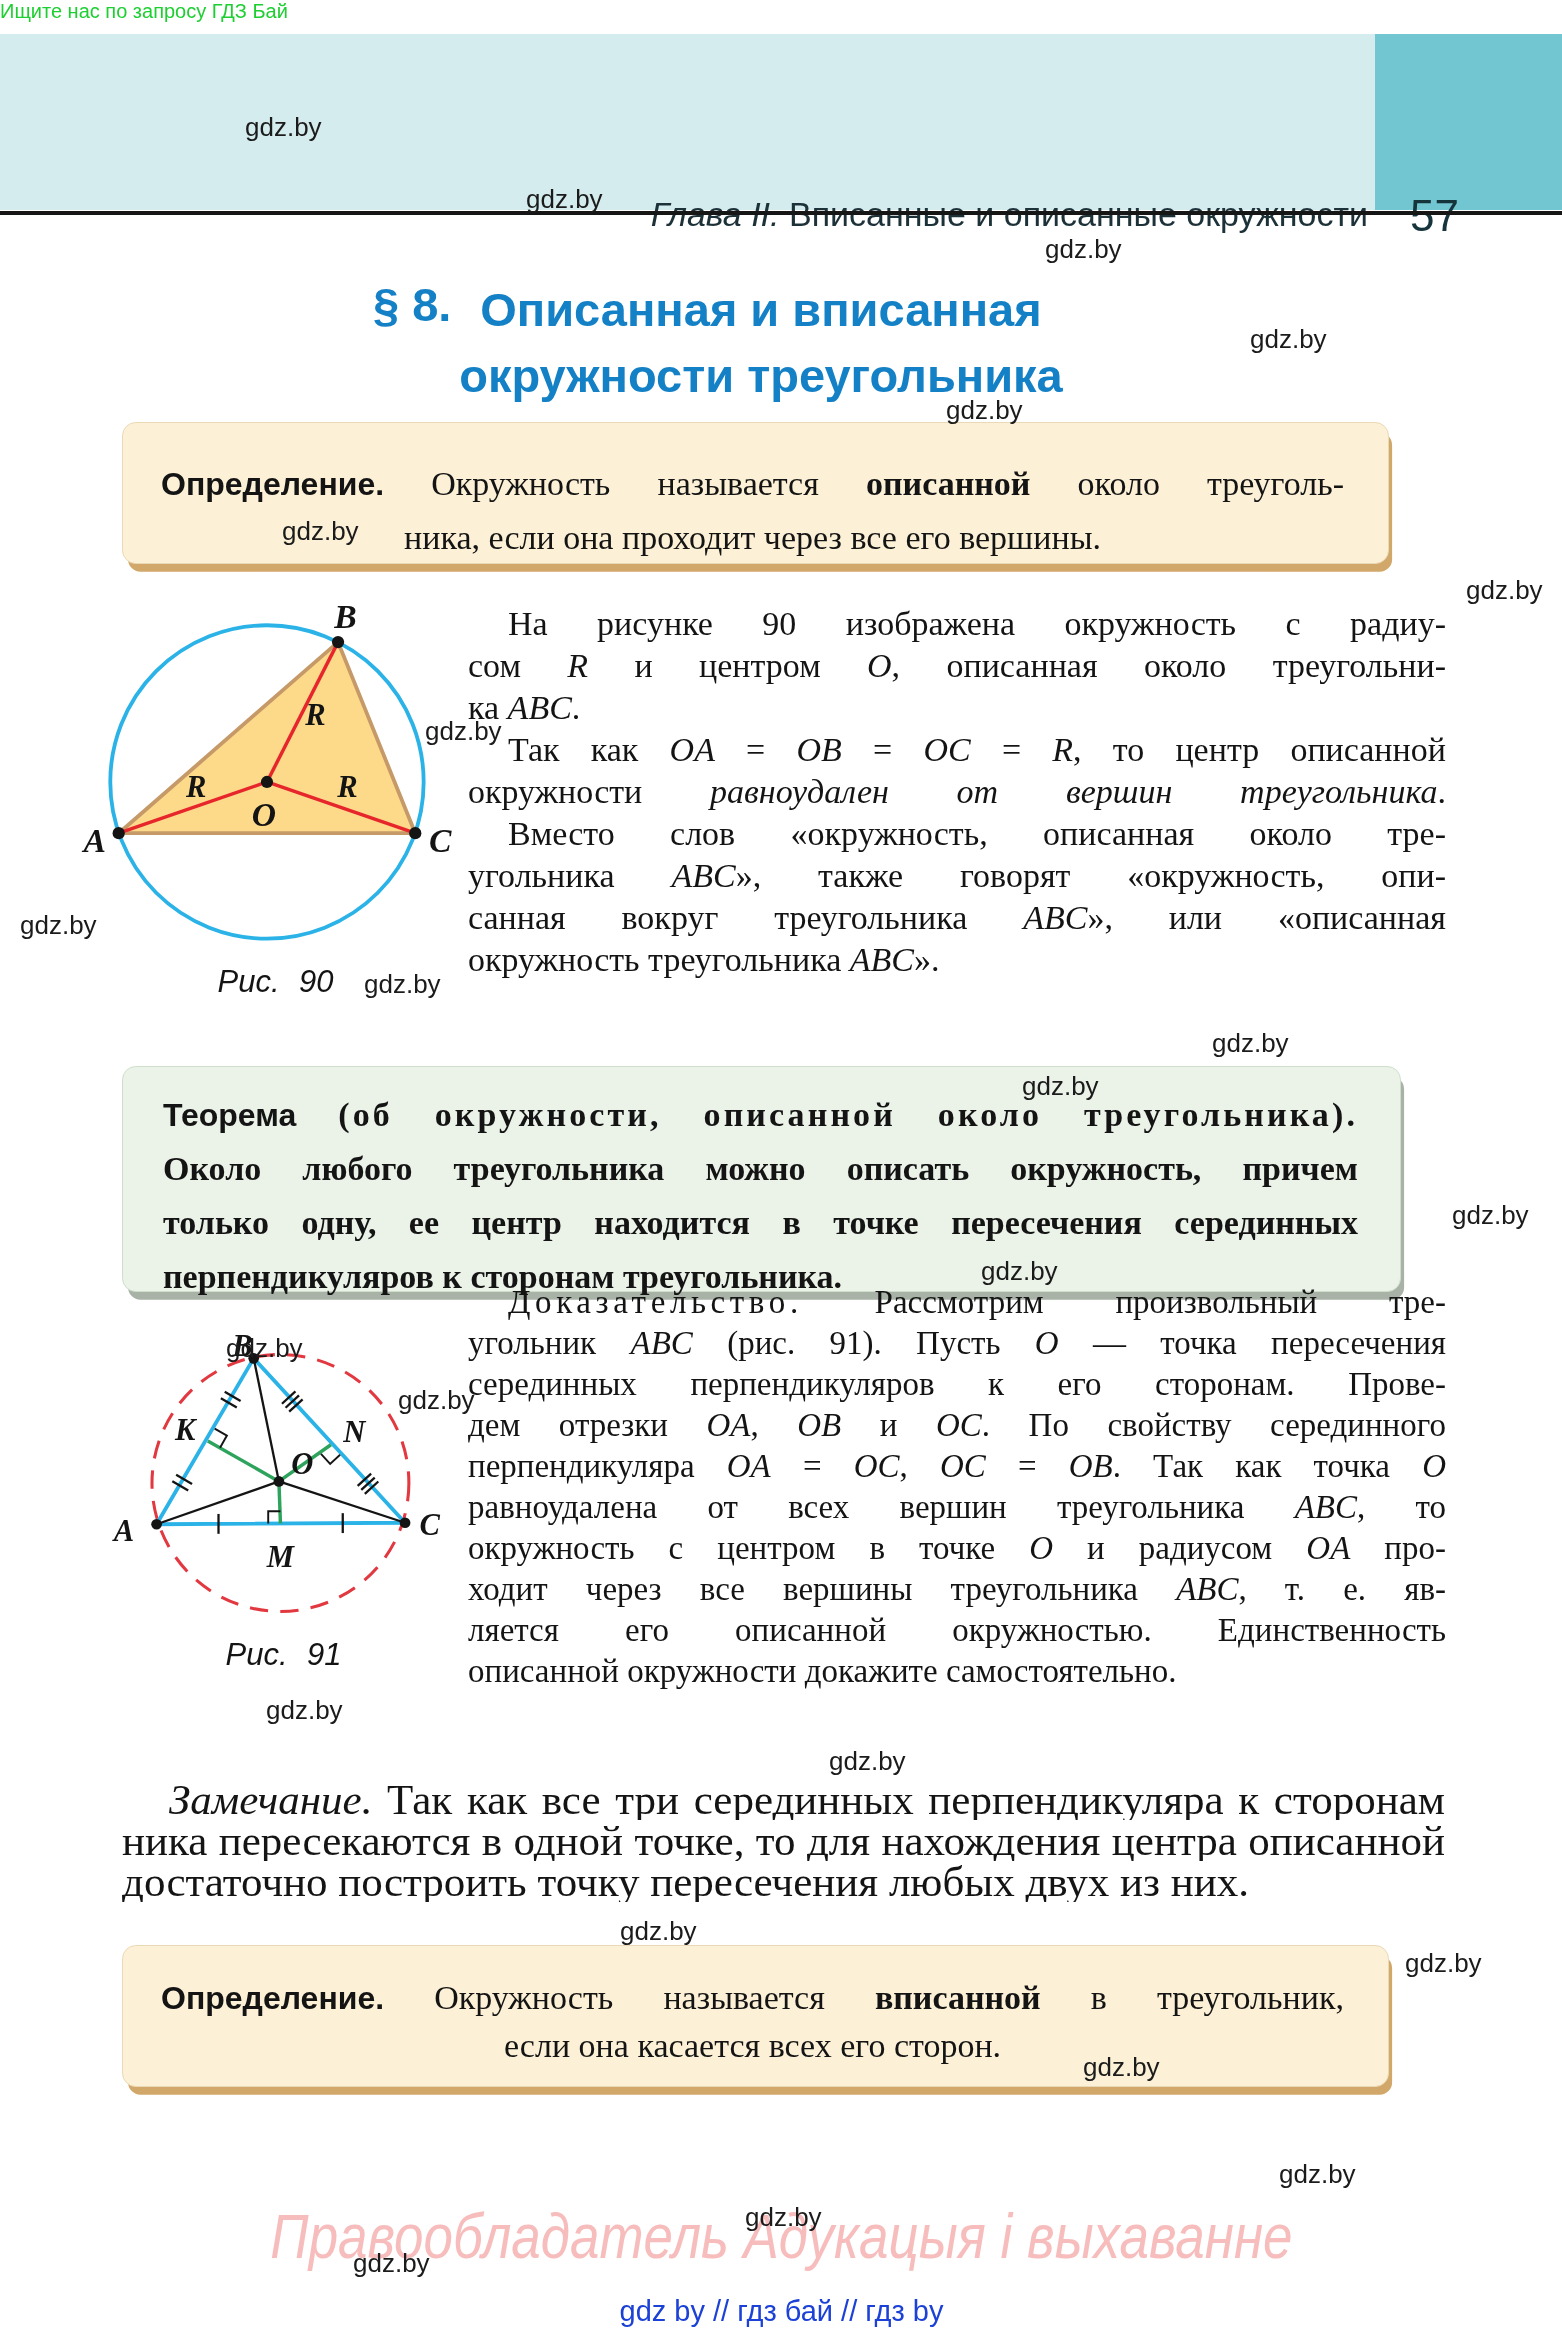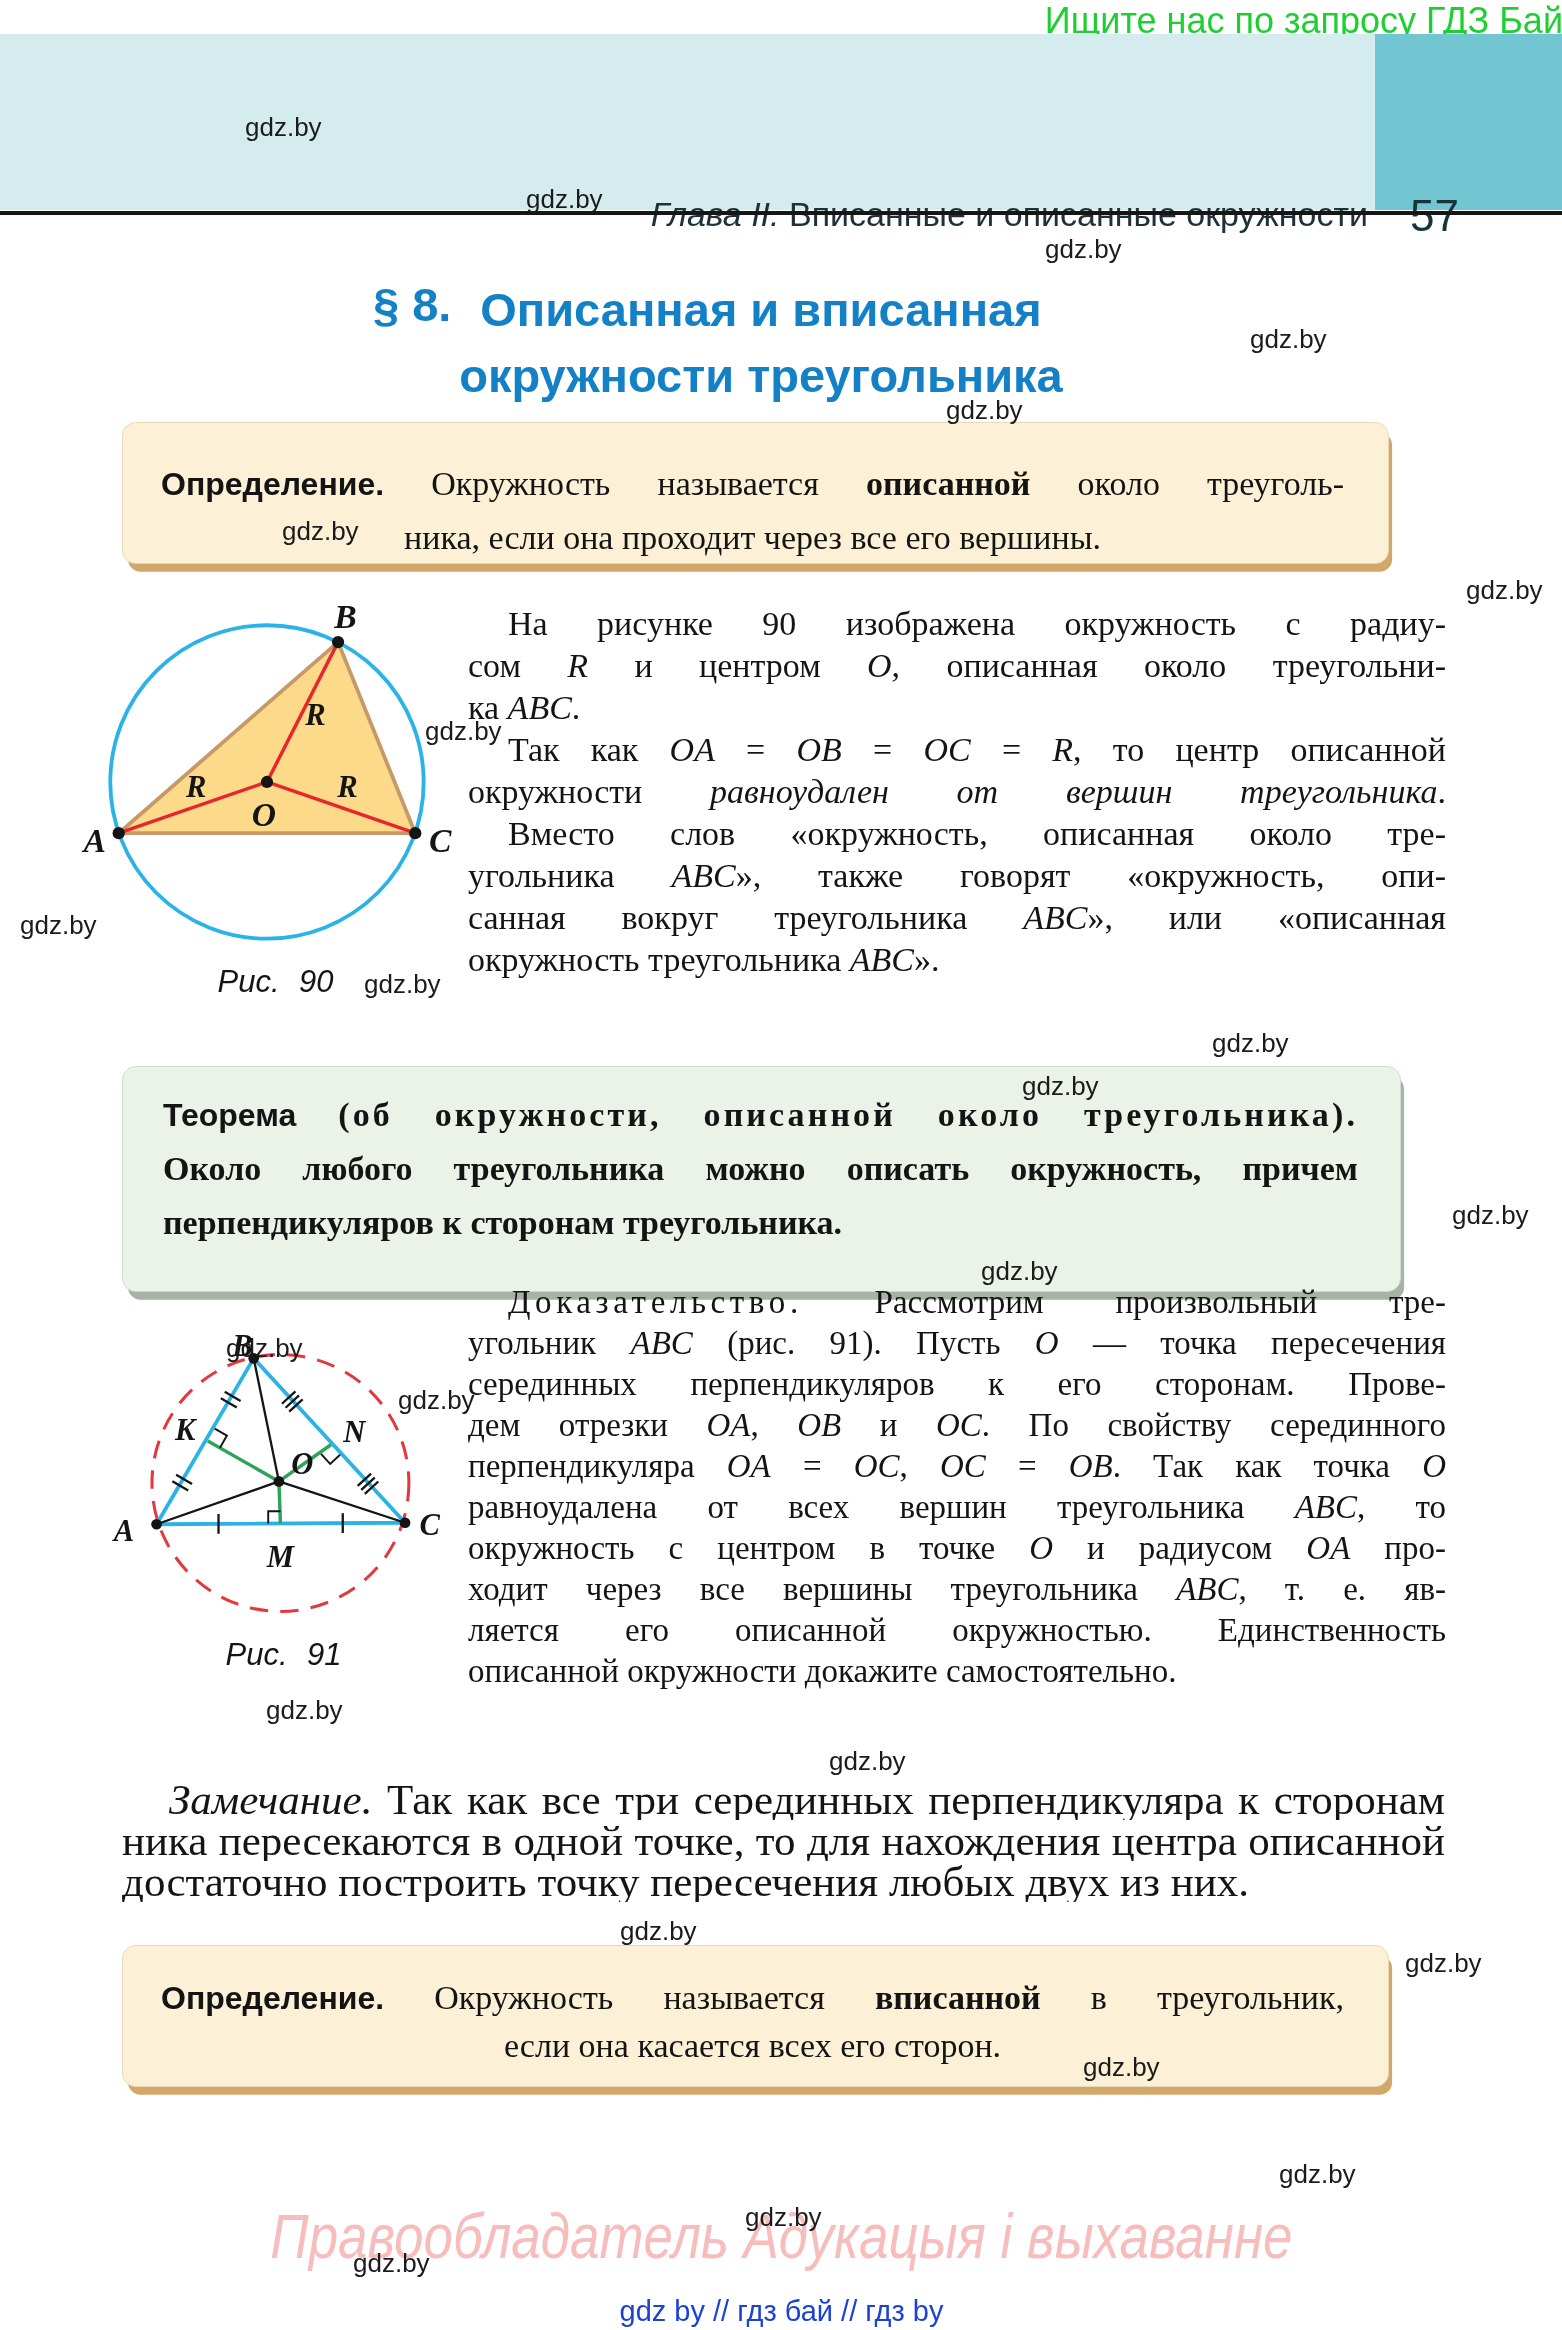--- a/index.html
+++ b/index.html
@@ -1,21 +1,21 @@
 <!DOCTYPE html>
 <html style="--header_bg: #d5ecef; --pagenum_bg: #72c6d1; --rule: #161616; --title_blue: #1480c6; --banner_green: #1ecf32; --header_ink: #1d3138; --box_bg: #fcf0d6; --box_border: #ead9b5; --box_shadow: #d2a76a; --theorem_bg: #ebf3e9; --theorem_border: #cfdecb; --theorem_shadow: #a8b2a6; --circle_cyan: #2bb3e8; --triangle_fill: #fdd98a; --triangle_stroke: #c69a68; --radius_red: #e7262c; --dashed_red: #e23840; --green: #2da35c; --copyright_pink: #f7bdbd; --link_blue: #1c41d6;font-size:12.2px"><head>
 <meta charset="utf-8">
 <style>
   html,body{margin:0;padding:0;background:#ffffff;}
   #page{position:relative;width:1563px;height:2330px;background:#ffffff;overflow:hidden;
         font-family:"Liberation Serif",serif;color:#141414;}
 
   
-  .banner{position:absolute;left:0;top:0;width:100%;text-align:right;
-          font-family:"Liberation Sans",sans-serif;font-size:36px;color:var(--banner_green);}
+  .banner{position:absolute;left:0;top:0;width:100%;text-align:left;
+          font-family:"Liberation Sans",sans-serif;font-size:20px;color:var(--banner_green);}
 
   
   .header-band{position:absolute;left:0;top:34px;width:100%;height:176px;background:var(--header_bg);}
   .pagenum-box{position:absolute;right:0;top:0;width:188px;height:176px;background:var(--pagenum_bg);}
   .pagenum{position:absolute;left:35px;top:157px;font-family:"Liberation Sans",sans-serif;
            font-size:44px;color:#16343c;}
   .chapter{position:absolute;right:195px;top:161px;font-family:"Liberation Sans",sans-serif;
            font-size:34px;color:var(--header_ink);white-space:nowrap;}
   .chapter .it{font-style:italic;}
   .header-rule{position:absolute;left:0;top:211px;width:100%;height:3.8px;background:var(--rule);}
@@ -153,20 +153,21 @@
       <div class="ln"><span>окружности </span><span class="s-i">равноудален от вершин треугольника</span><span>.</span></div>
       <div class="ln ind"><span>Вместо слов «окружность, описанная около тре-</span></div>
       <div class="ln"><span>угольника </span><span class="s-i">ABC</span><span>», также говорят «окружность, опи-</span></div>
       <div class="ln"><span>санная вокруг треугольника </span><span class="s-i">ABC</span><span>», или «описанная</span></div>
       <div class="ln last"><span>окружность треугольника </span><span class="s-i">ABC</span><span>».</span></div>
     </div>
 
   <div id="theorembox">
       <div class="ln"><span class="s-lab">Теорема</span><span class="s-thsp"> (об окружности, описанной около треугольника).</span></div>
       <div class="ln"><span>Около любого треугольника можно описать окружность, причем</span></div>
+      <div class="ln"><span>только одну, ее центр находится в точке пересечения серединных</span></div>
       <div class="ln last"><span>перпендикуляров к сторонам треугольника.</span></div>
     </div>
 
   <svg id="fig91" class="figsvg" width="413" height="367" viewBox="0 0 540 480">
     <circle class="f91-circle" cx="266" cy="238" r="168"></circle>
     <polygon class="f91-tri" points="104,292 231,75 429,290"></polygon>
     <line class="f91-black" x1="264" y1="236" x2="104" y2="292"></line>
     <line class="f91-black" x1="264" y1="236" x2="231" y2="75"></line>
     <line class="f91-black" x1="264" y1="236" x2="429" y2="290"></line>
     <line class="f91-green" x1="171" y1="183" x2="264" y2="236"></line>

